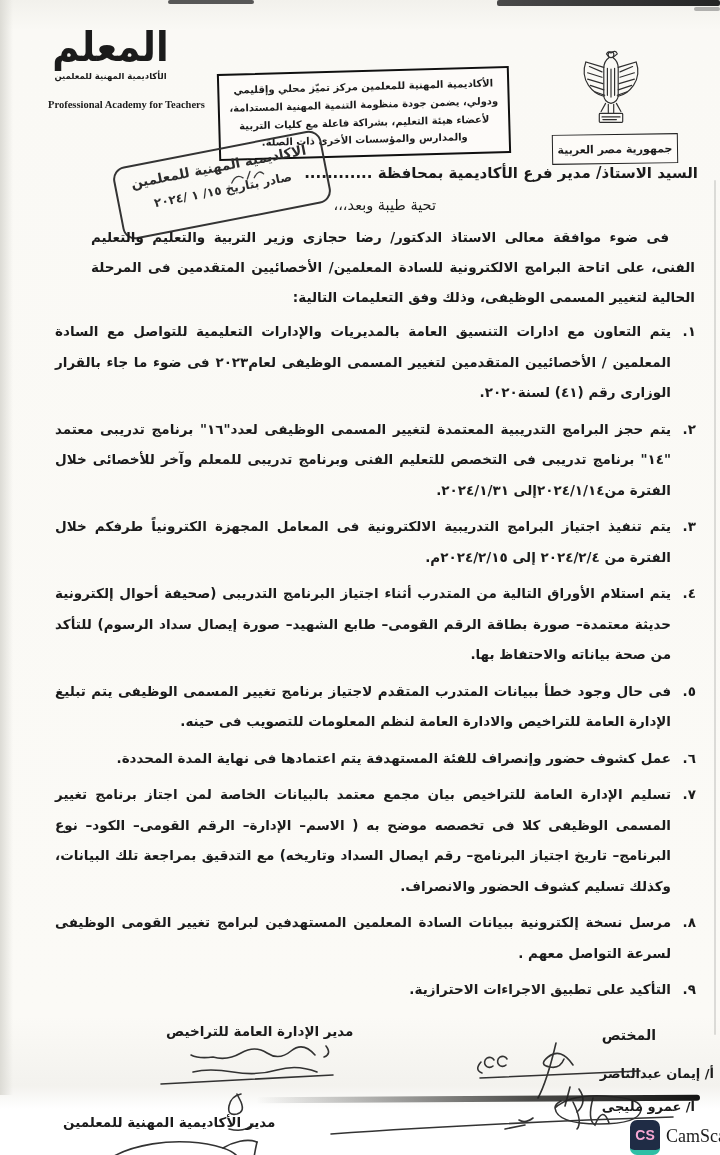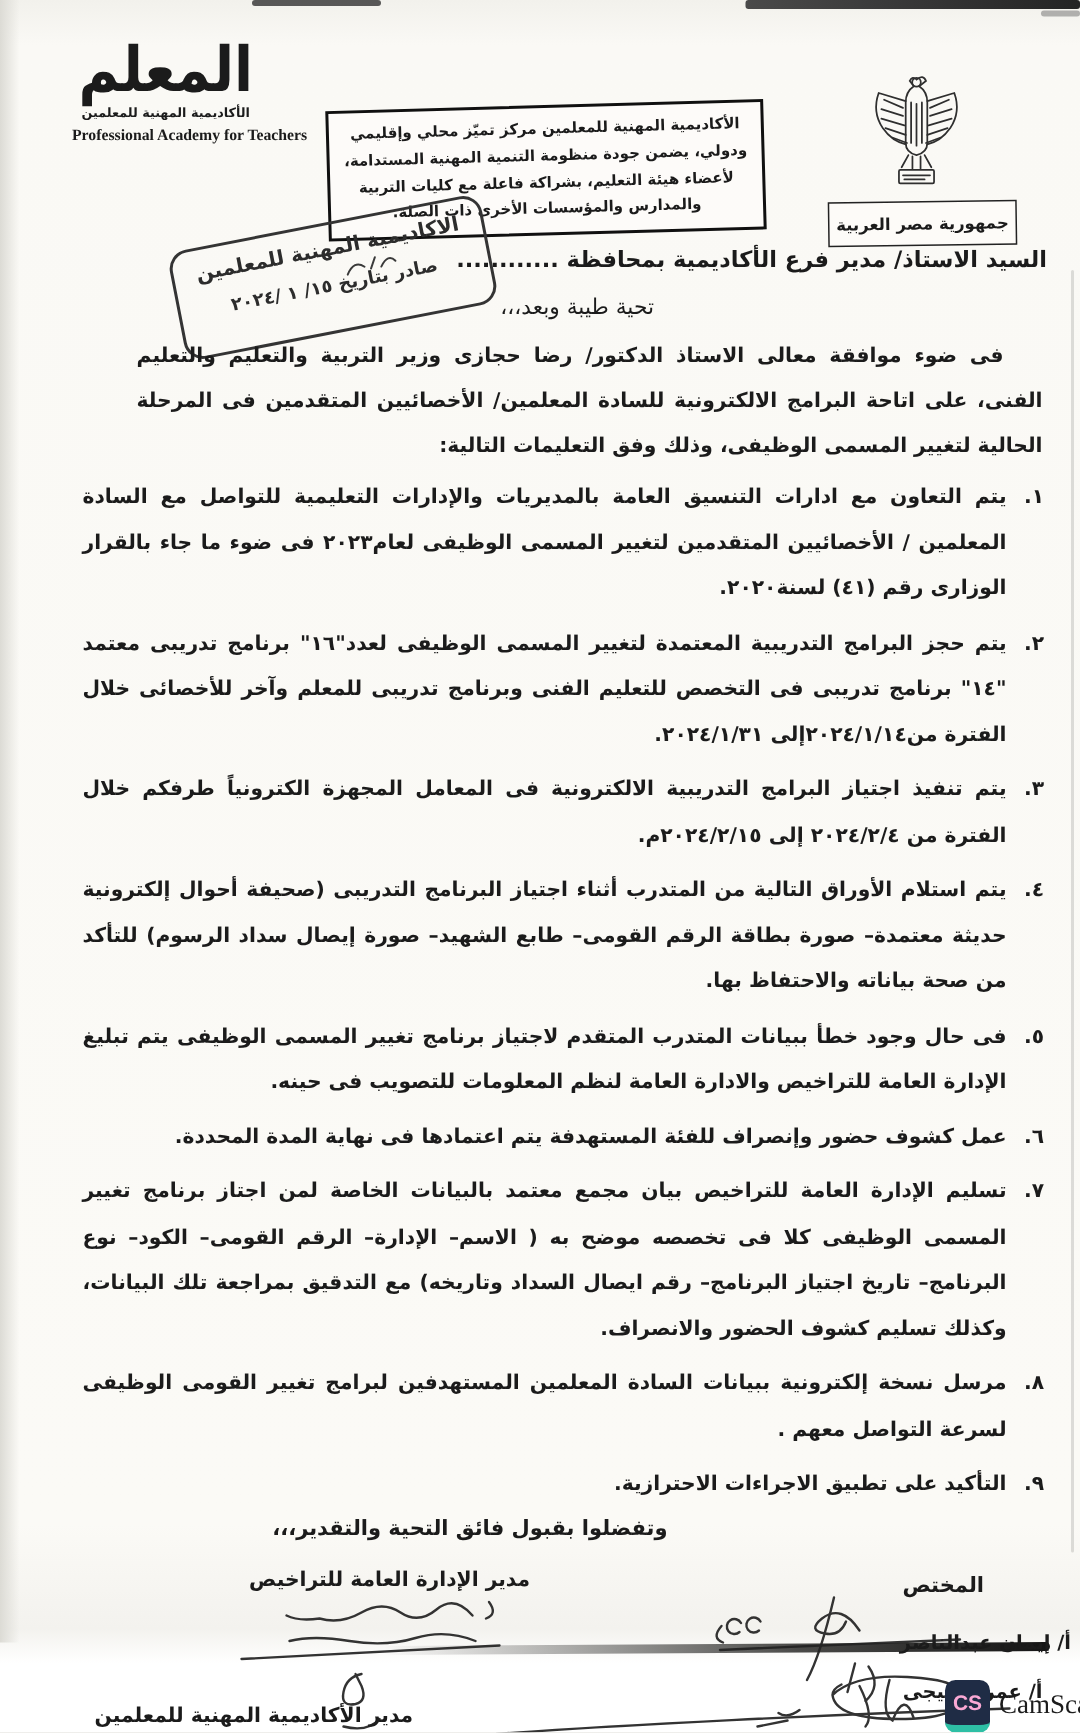--- a/index.html
+++ b/index.html
@@ -15,21 +15,21 @@
   .art-top3{left:694px;top:7px;width:26px;height:4px;background:#6b6b6b;opacity:.5;}
   .art-right{right:4px;top:180px;bottom:120px;width:2px;background:rgba(150,150,145,.3);}
   .scan-smear{position:absolute;left:256px;top:1096px;width:444px;height:6px;transform:rotate(-.35deg);
         background:linear-gradient(to right,rgba(60,60,58,0),rgba(60,60,58,.45) 30%,rgba(30,30,28,.8) 62%,#141414 100%);
         border-radius:3px;}
   
   .logo{position:absolute;left:48px;top:28px;width:125px;text-align:center;line-height:1;}
   .logo .callig{font-size:37px;font-weight:bold;transform:scaleY(1.12);letter-spacing:-2px;}
   .logo .ar-sub{font-size:8.5px;font-weight:bold;letter-spacing:-.6px;margin-top:7px;white-space:nowrap;}
   .logo .en-sub{font-family:"Liberation Serif",serif;font-size:10.5px;font-weight:bold;direction:ltr;
-        margin-top:5px;white-space:nowrap;}
+        margin-top:19px;white-space:nowrap;}
   .mission-box{position:absolute;left:218px;top:70px;width:272px;border:2px solid #101010;
         background:rgba(253,252,249,.85);padding:6px 8px;transform:rotate(-1.6deg);
         font-size:10px;font-weight:bold;line-height:1.78;text-align:center;}
   .emblem{position:absolute;left:575px;top:48px;width:72px;height:82px;}
   .republic{position:absolute;left:552px;top:134px;width:124px;height:28px;border:1.5px solid #222;
         transform:rotate(-.8deg);display:flex;align-items:center;justify-content:center;
         font-size:11px;font-weight:bold;background:rgba(253,252,249,.7);}
   
   .stamp{position:absolute;left:116px;top:148px;width:212px;height:74px;border:2.5px solid #343434;
         border-radius:13px;transform:rotate(-11deg);color:#2c2c2c;text-align:center;padding-top:8px;
@@ -118,21 +118,20 @@
         <div class="item"><span class="num">٢.</span><span>يتم حجز البرامج التدريبية المعتمدة لتغيير المسمى الوظيفى لعدد"١٦" برنامج تدريبى معتمد "١٤" برنامج تدريبى فى التخصص للتعليم الفنى وبرنامج تدريبى للمعلم وآخر للأخصائى خلال الفترة من٢٠٢٤/١/١٤إلى ٢٠٢٤/١/٣١.</span></div>
         <div class="item"><span class="num">٣.</span><span>يتم تنفيذ اجتياز البرامج التدريبية الالكترونية فى المعامل المجهزة الكترونياً طرفكم خلال الفترة من ٢٠٢٤/٢/٤ إلى ٢٠٢٤/٢/١٥م.</span></div>
         <div class="item"><span class="num">٤.</span><span>يتم استلام الأوراق التالية من المتدرب أثناء اجتياز البرنامج التدريبى (صحيفة أحوال إلكترونية حديثة معتمدة– صورة بطاقة الرقم القومى– طابع الشهيد– صورة إيصال سداد الرسوم) للتأكد من صحة بياناته والاحتفاظ بها.</span></div>
         <div class="item"><span class="num">٥.</span><span>فى حال وجود خطأ ببيانات المتدرب المتقدم لاجتياز برنامج تغيير المسمى الوظيفى يتم تبليغ الإدارة العامة للتراخيص والادارة العامة لنظم المعلومات للتصويب فى حينه.</span></div>
         <div class="item"><span class="num">٦.</span><span>عمل كشوف حضور وإنصراف للفئة المستهدفة يتم اعتمادها فى نهاية المدة المحددة.</span></div>
         <div class="item"><span class="num">٧.</span><span>تسليم الإدارة العامة للتراخيص بيان مجمع معتمد بالبيانات الخاصة لمن اجتاز برنامج تغيير المسمى الوظيفى كلا فى تخصصه موضح به ( الاسم– الإدارة– الرقم القومى– الكود– نوع البرنامج– تاريخ اجتياز البرنامج– رقم ايصال السداد وتاريخه) مع التدقيق بمراجعة تلك البيانات، وكذلك تسليم كشوف الحضور والانصراف.</span></div>
         <div class="item"><span class="num">٨.</span><span>مرسل نسخة إلكترونية ببيانات السادة المعلمين المستهدفين لبرامج تغيير القومى الوظيفى لسرعة التواصل معهم .</span></div>
         <div class="item"><span class="num">٩.</span><span>التأكيد على تطبيق الاجراءات الاحترازية.</span></div>
       </div>
 
-    <div class="closing">وتفضلوا بقبول فائق التحية والتقدير،،،</div>
 
     <div class="sig-section">
       <div class="sig sig-mokhtas">المختص</div>
       <div class="sig sig-name1">أ/ إيمان عبدالناصر</div>
       <div class="sig sig-name2">أ/ عمرو مليجى</div>
       <div class="sig sig-lic">مدير الإدارة العامة للتراخيص</div>
       <div class="sig sig-acad">مدير الأكاديمية المهنية للمعلمين</div>
 
       <svg class="scribbles" viewBox="0 0 720 305">
         <g fill="none" stroke="#222" stroke-width="1.6" stroke-linecap="round" opacity=".92">

